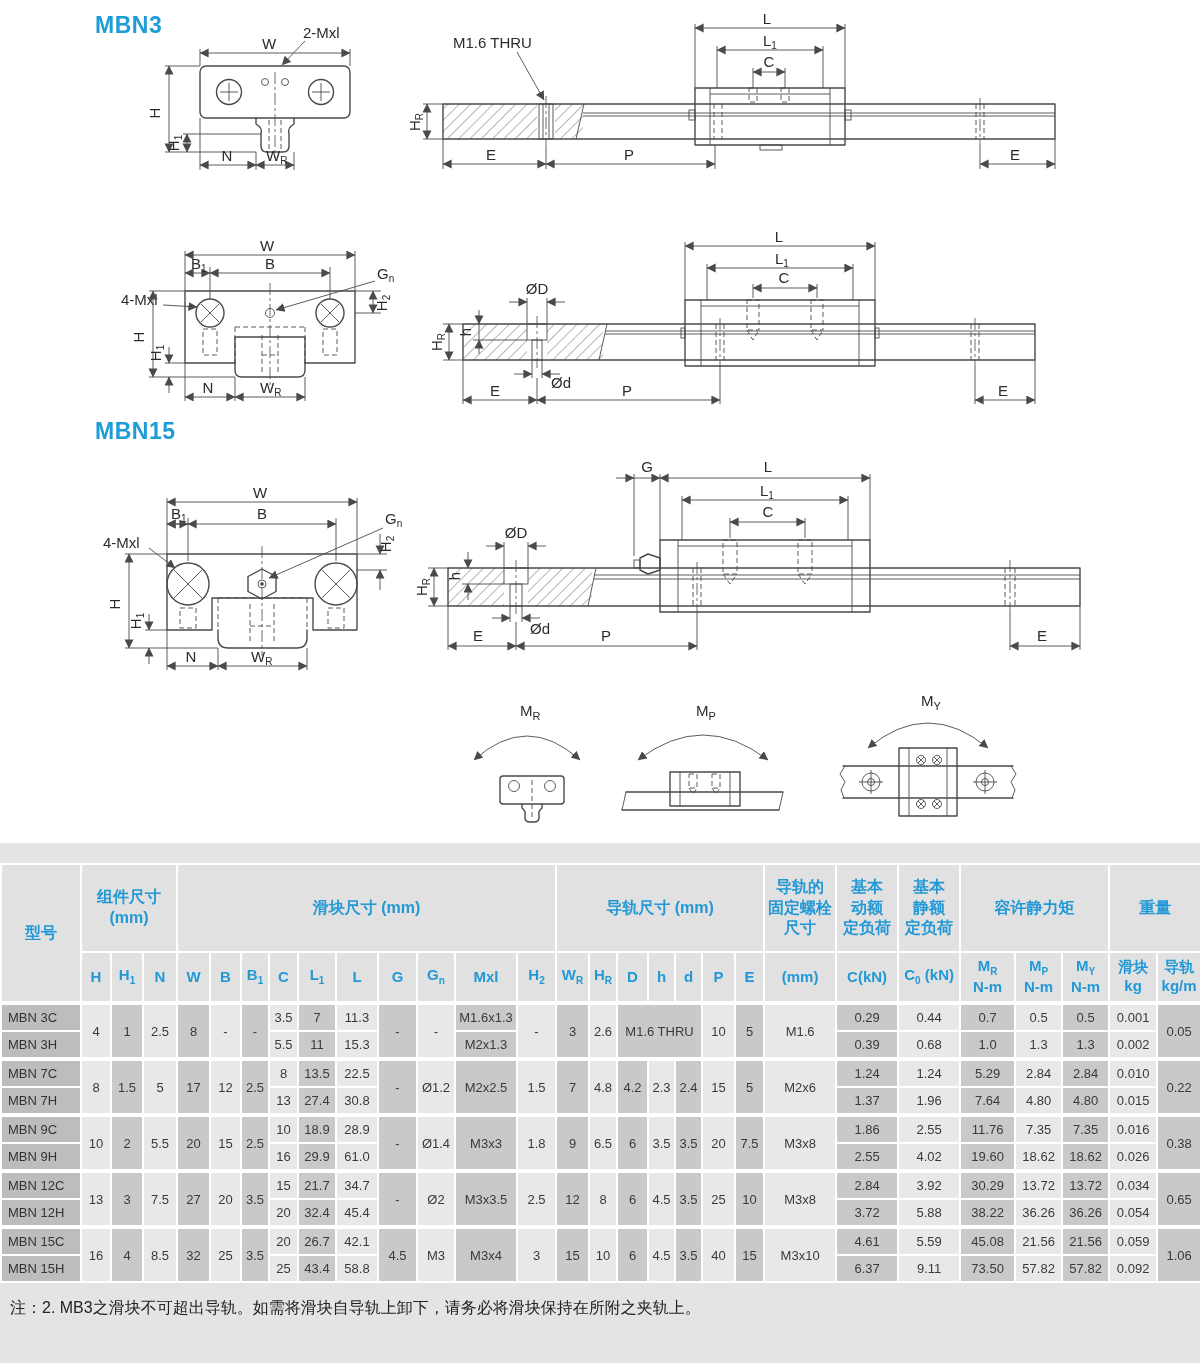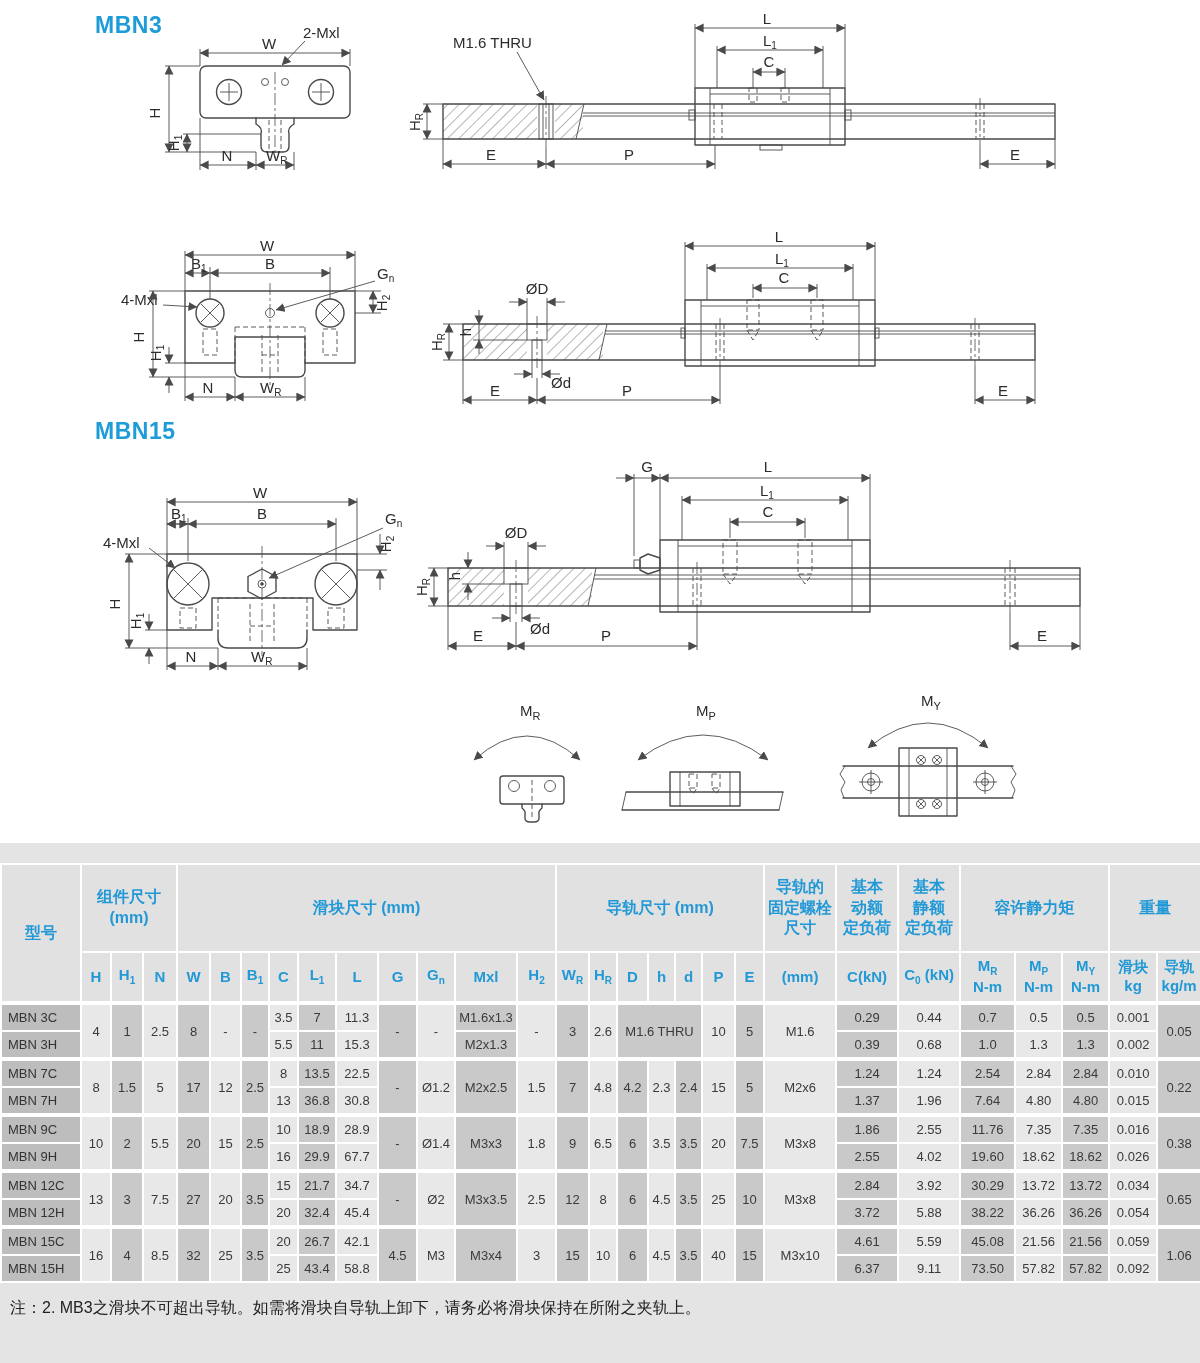--- a/index.html
+++ b/index.html
@@ -713,30 +713,30 @@
           <td rowspan="2" class="c-md">7</td>
           <td rowspan="2" class="c-lt">4.8</td>
           <td rowspan="2" class="c-md">4.2</td>
           <td rowspan="2" class="c-lt">2.3</td>
           <td rowspan="2" class="c-md">2.4</td>
           <td rowspan="2" class="c-lt">15</td>
           <td rowspan="2" class="c-md">5</td>
           <td rowspan="2" class="c-lt">M2x6</td>
           <td class="c-md">1.24</td>
           <td class="c-lt">1.24</td>
-          <td class="c-md">2.54</td>
+          <td class="c-md">5.29</td>
           <td class="c-lt">2.84</td>
           <td class="c-md">2.84</td>
           <td class="c-lt">0.010</td>
           <td rowspan="2" class="c-md">0.22</td>
         </tr>
         <tr>
           <td class="c-model">MBN 7H</td>
           <td class="c-lt">13</td>
-          <td class="c-md">36.8</td>
+          <td class="c-md">27.4</td>
           <td class="c-lt">30.8</td>
           <td class="c-md">1.37</td>
           <td class="c-lt">1.96</td>
           <td class="c-md">7.64</td>
           <td class="c-lt">4.80</td>
           <td class="c-md">4.80</td>
           <td class="c-lt">0.015</td>
         </tr>
         <tr class="grp-start">
           <td class="c-model">MBN 9C</td>
@@ -766,21 +766,21 @@
           <td class="c-md">11.76</td>
           <td class="c-lt">7.35</td>
           <td class="c-md">7.35</td>
           <td class="c-lt">0.016</td>
           <td rowspan="2" class="c-md">0.38</td>
         </tr>
         <tr>
           <td class="c-model">MBN 9H</td>
           <td class="c-lt">16</td>
           <td class="c-md">29.9</td>
-          <td class="c-lt">67.7</td>
+          <td class="c-lt">61.0</td>
           <td class="c-md">2.55</td>
           <td class="c-lt">4.02</td>
           <td class="c-md">19.60</td>
           <td class="c-lt">18.62</td>
           <td class="c-md">18.62</td>
           <td class="c-lt">0.026</td>
         </tr>
         <tr class="grp-start">
           <td class="c-model">MBN 12C</td>
           <td rowspan="2" class="c-lt">13</td>

